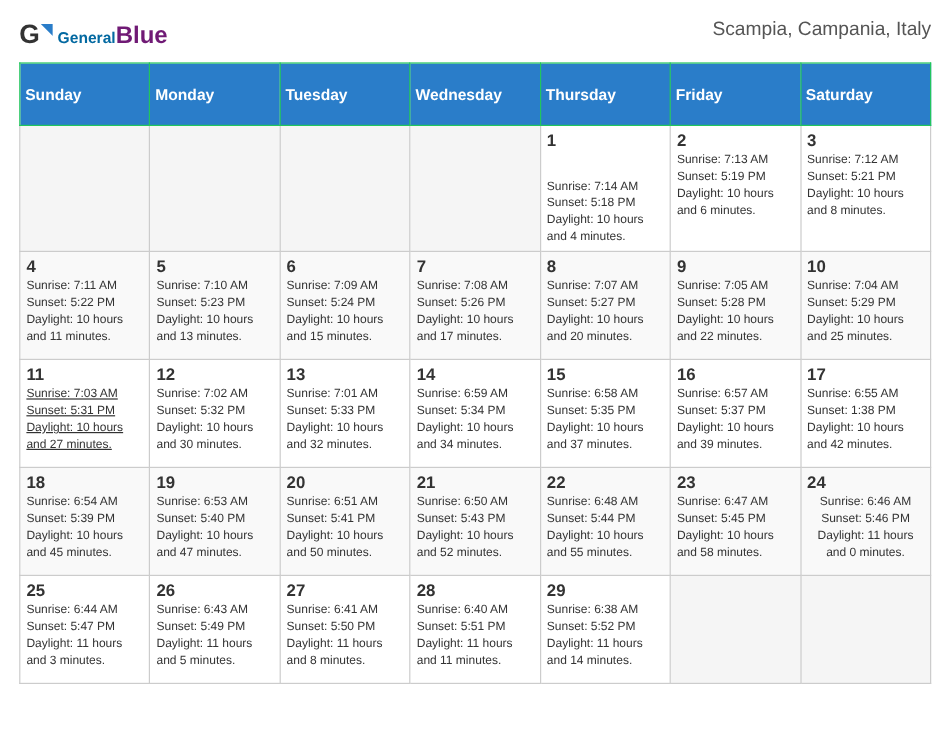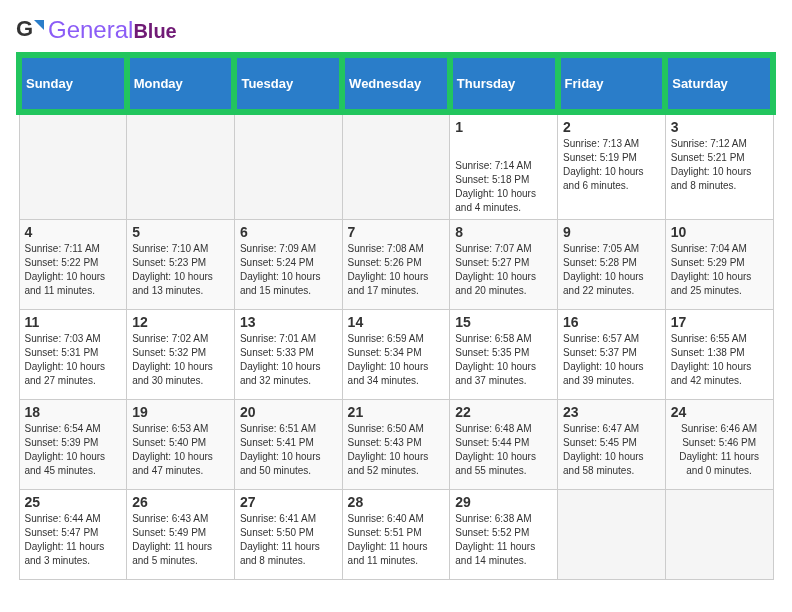--- a/index.html
+++ b/index.html
@@ -15,23 +15,23 @@
       justify-content: space-between;
       align-items: flex-start;
       margin-bottom: 8px;
     }
     .logo {
       display: flex;
       align-items: center;
       gap: 4px;
     }
     .logo-text-general {
-      font-size: 24px;
-      font-weight: normal;
-      color: #8b5cf6;
+      font-size: 13px;
+      font-weight: bold;
+      color: #0369a1;
     }
     .logo-text-blue {
       font-size: 20px;
       font-weight: bold;
       color: #701a75;
     }
     .logo-icon {
       width: 28px;
       height: 28px;
     }
@@ -52,21 +52,21 @@
       border-collapse: collapse;
       table-layout: fixed;
     }
     thead tr th {
       background-color: #2a7dc9;
       color: #fff;
       font-size: 13px;
       font-weight: bold;
       padding: 18px 4px;
       text-align: left;
-      border: 6px solid #22c55e;
+      border: 1px solid #22c55e;
     }
     tbody tr td {
       border: 1px solid #ccc;
       vertical-align: top;
       padding: 4px 5px;
       font-size: 10.5px;
       color: #333;
       height: 90px;
       background: #fff;
     }
@@ -97,20 +97,21 @@
       <text x="0" y="20" font-size="22" font-weight="bold" fill="#333">G</text>
       <polygon points="18,4 28,4 28,14" fill="#2a7dc9"></polygon>
     </svg>
     <div>
       <div style="line-height:1">
         <span class="logo-text-general">General</span><span class="logo-text-blue">Blue</span>
       </div>
     </div>
   </div>
   <div class="title-area">
+    <div class="subtitle">Scampia, Campania, Italy</div>
   </div>
 </div>
 
 <table>
   <thead>
     <tr>
     <th>Sunday</th>
         <th>Monday</th>
         <th>Tuesday</th>
         <th>Wednesday</th>
@@ -194,21 +195,21 @@
           <div class="day-number">10</div>
           <div class="day-detail" style="white-space: pre-line;">Sunrise: 7:04 AM
 Sunset: 5:29 PM
 Daylight: 10 hours
 and 25 minutes.</div>
         </td>
       </tr>
       <tr>
         <td>
           <div class="day-number">11</div>
-          <div class="day-detail" style="white-space: pre-line;">Sunrise: 7:03 AM
+          <div class="day-detail" style="white-space: pre-line; text-decoration: underline;">Sunrise: 7:03 AM
 Sunset: 5:31 PM
 Daylight: 10 hours
 and 27 minutes.</div>
         </td>
         <td>
           <div class="day-number">12</div>
           <div class="day-detail" style="white-space: pre-line;">Sunrise: 7:02 AM
 Sunset: 5:32 PM
 Daylight: 10 hours
 and 30 minutes.</div>

